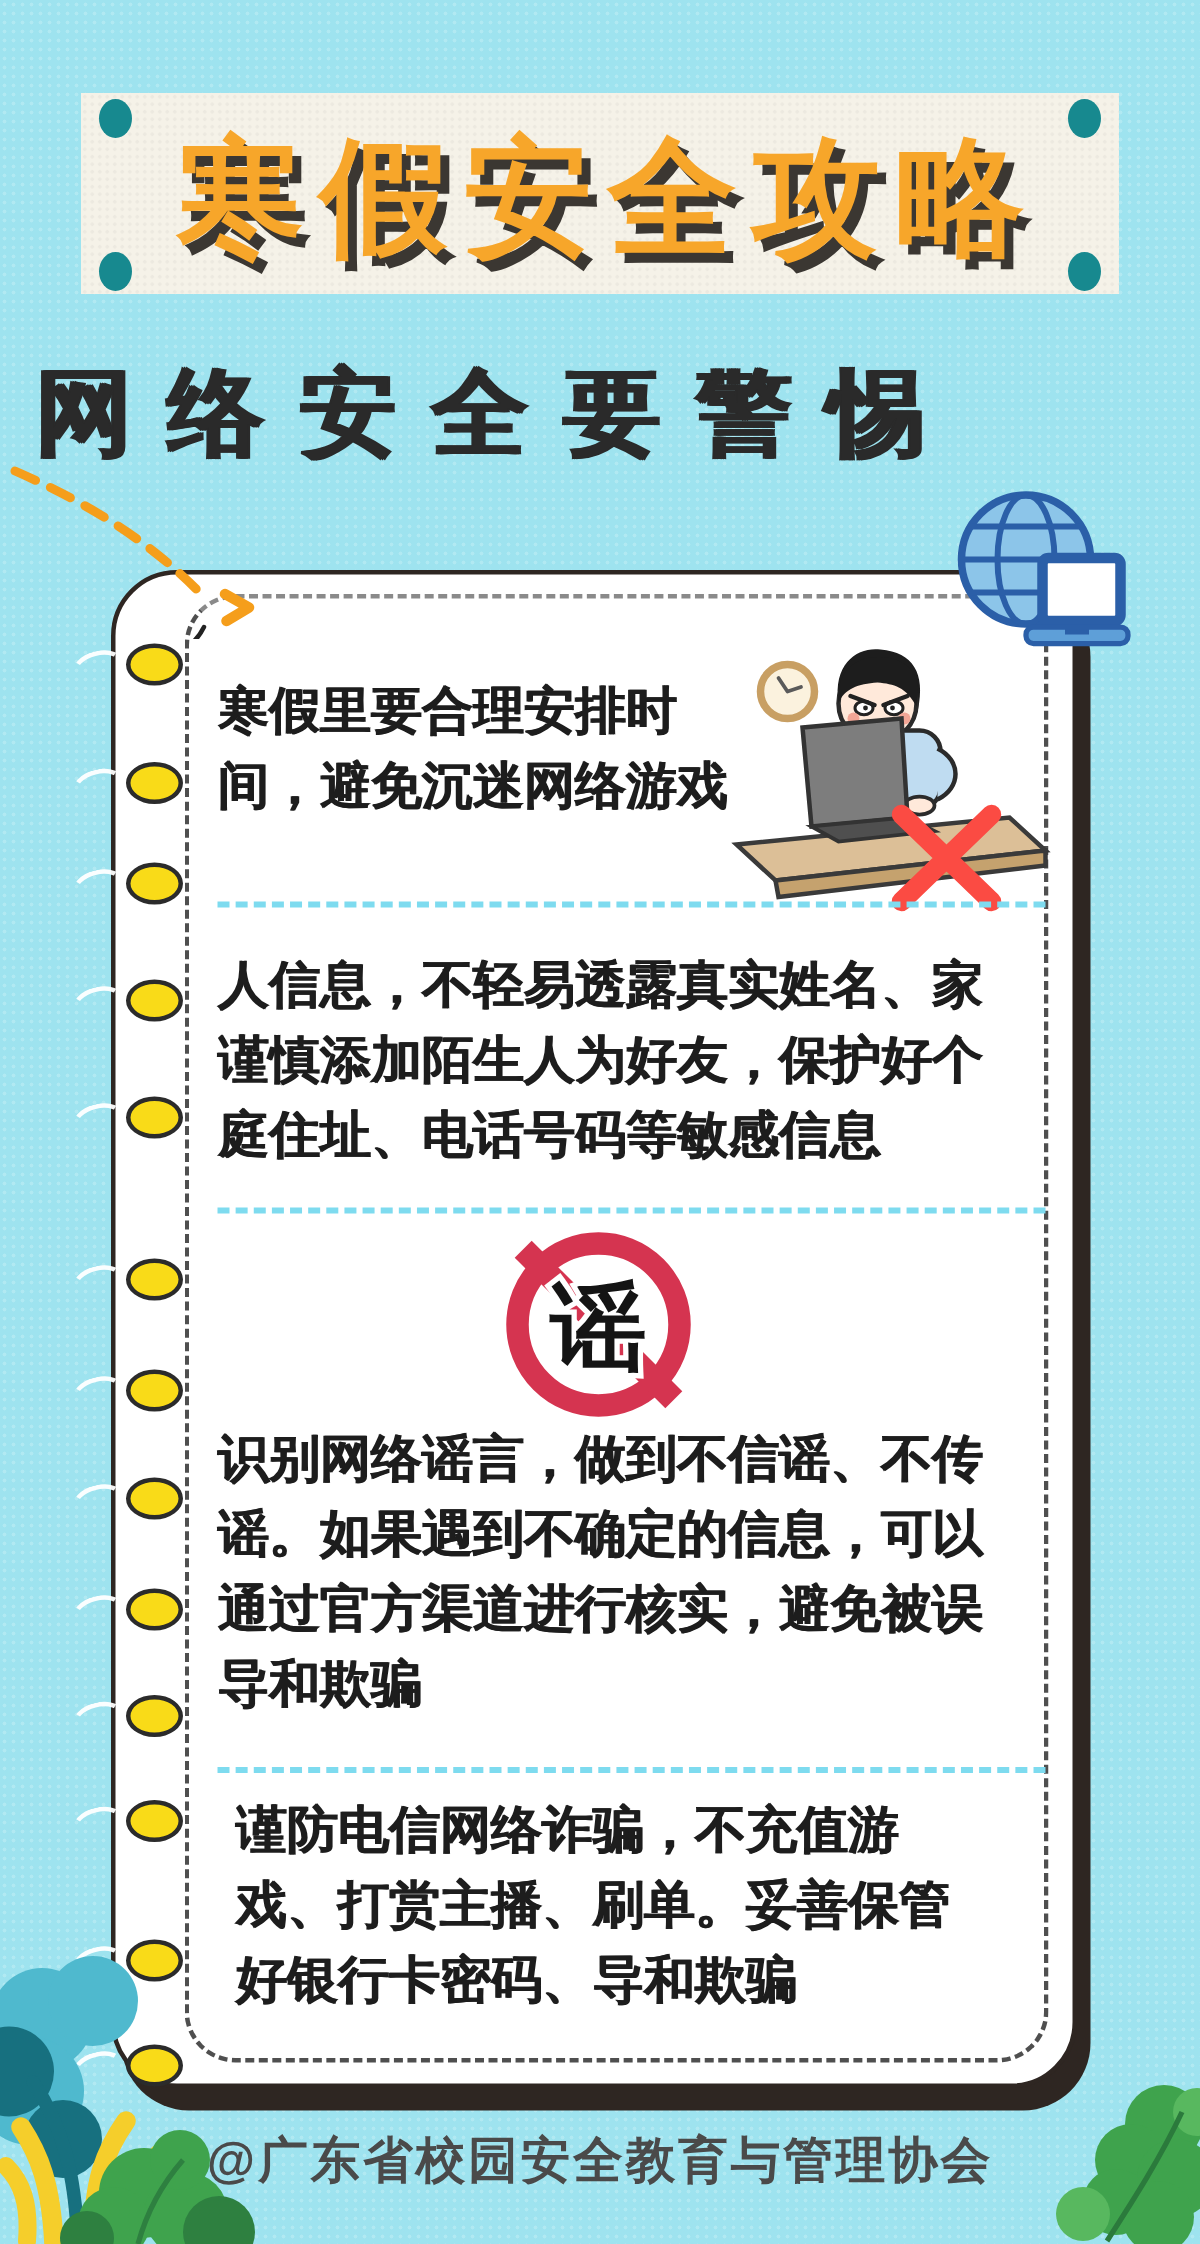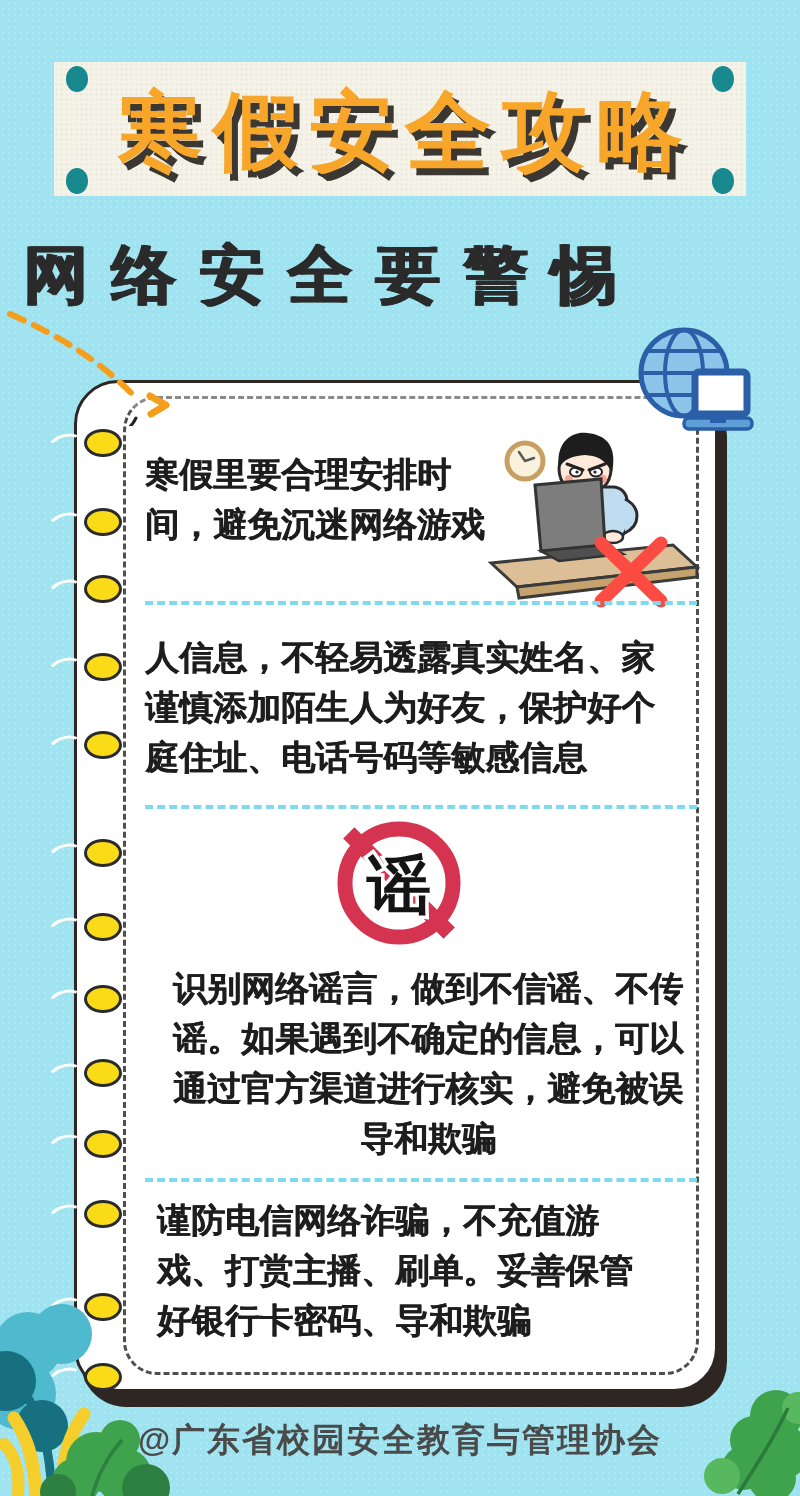--- a/index.html
+++ b/index.html
@@ -31,21 +31,21 @@
     border:3px dashed #4F4F4F;border-top-color:#8A8A8A;border-radius:34px;}
   .bdot{position:absolute;left:7px;width:38px;height:28px;border-radius:50%;background:#F9DB18;
     border:3px solid #2B2B2B;box-sizing:border-box;}
   .stitch{position:absolute;left:48px;width:30px;height:18px;border:3px solid transparent;
     border-top:3px solid rgba(255,255,255,.95);border-radius:50%;transform:rotate(-14deg);z-index:4;}
 
   .sec{position:absolute;font-size:34px;line-height:50px;font-weight:900;color:#1D1D1D;
     text-shadow:.8px 0 0 #1D1D1D;}
   .s1{left:68px;top:50px;width:362px;margin-top:16px;}
   .s2{left:68px;top:249px;width:566px;}
-  .s4{left:68px;top:580px;width:566px;text-align:center;}
+  .s4{left:68px;top:565px;width:566px;}
   .s5{left:68px;top:812px;width:530px;margin-left:12px;}
   .divider{position:absolute;left:68px;width:552px;border-top:4px dashed #7EDBEF;}
   .d1{top:218px;} .d2{top:422px;} .d3{top:795px;}
   .illus{position:absolute;left:398px;top:44px;width:236px;height:188px;}
   .nosign{position:absolute;left:259px;top:437px;width:126px;height:126px;}
 
   .globe-svg{position:absolute;left:634px;top:326px;width:120px;height:112px;z-index:6;}
 
   .footer{position:absolute;left:0;top:1418px;width:800px;text-align:center;font-size:33px;
     font-weight:700;color:#4A4A4A;letter-spacing:2px;z-index:2;}

